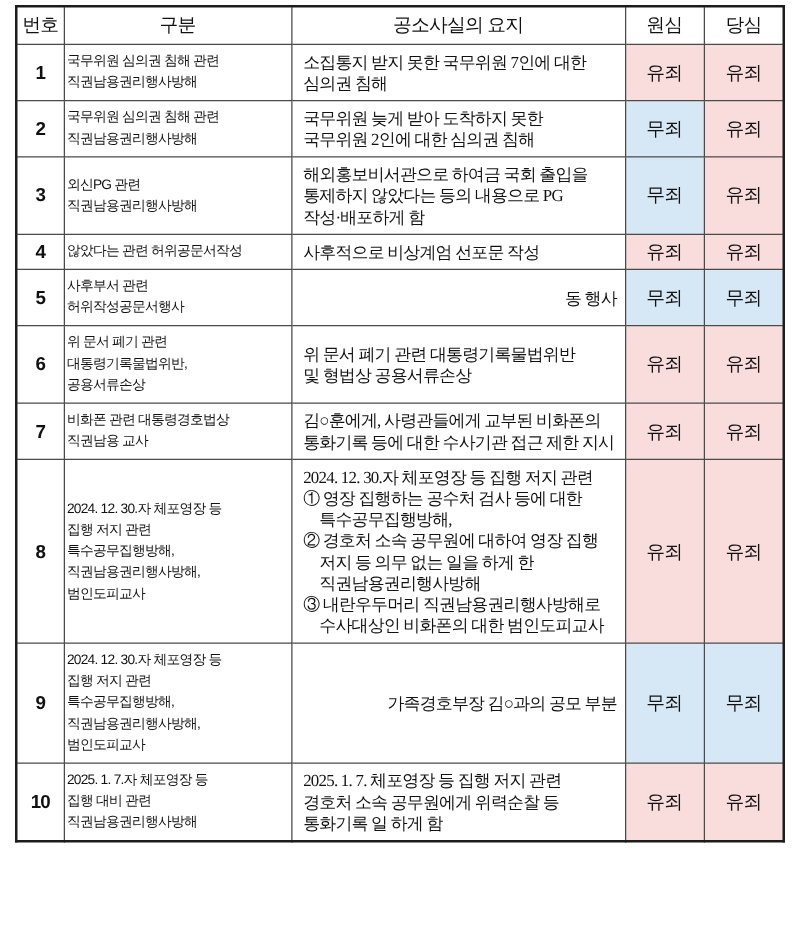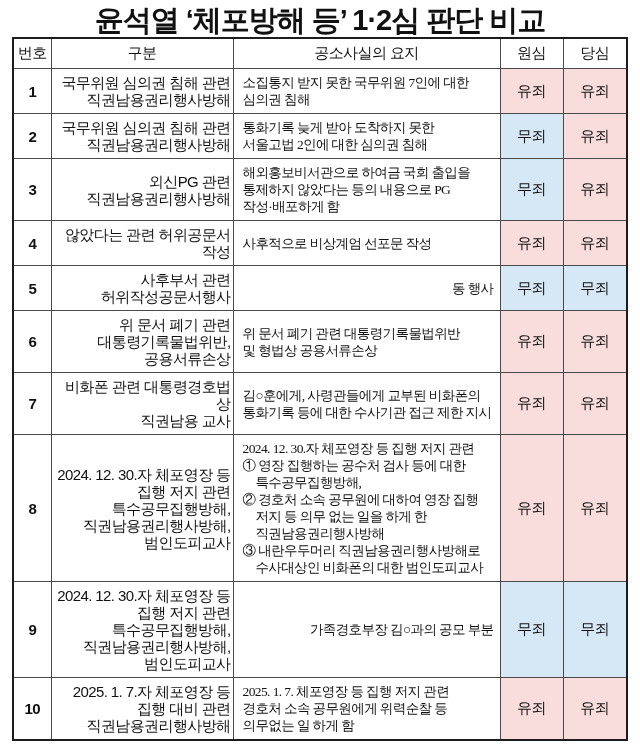--- a/index.html
+++ b/index.html
@@ -48,22 +48,22 @@
     text-align: center;
     padding: 5px 2px;
     background: #ffffff;
   }
   td.cell-no {
     text-align: center;
     font-weight: bold;
     font-size: 15px;
   }
   td.cell-category {
-    text-align: right;
-    font-size: 15px;
+    text-align: left;
+    font-size: 11px;
     line-height: 17px;
     padding: 5px 2px;
   }
   td.cell-summary {
     font-size: 13.5px;
     line-height: 17px;
     padding: 5px 6px 5px 9px;
     font-family: Liberation Serif, serif;
   }
   td.cell-summary.center { text-align: right; }
@@ -71,21 +71,20 @@
   td.cell-verdict {
     text-align: center;
     font-weight: normal;
     font-size: 15px;
   }
 </style>
 </head>
 <body>
 
 <div class="page">
-  <div class="title">윤석열 ‘체포방해 등’ 1·2심 판단 비교</div>
 
   <table class="judgment">
     <colgroup>
       <col style="width:38px">
       <col style="width:182px">
       <col style="width:267px">
       <col style="width:63px">
       <col style="width:64px">
     </colgroup>
     <thead>
@@ -111,22 +110,22 @@
     <td class="cell-verdict" style="background: rgb(249, 220, 220);">유죄</td>
     <td class="cell-verdict" style="background: rgb(249, 220, 220);">유죄</td>
   </tr>
         <tr>
     <td class="cell-no">2</td>
     <td class="cell-category">
             <div>국무위원 심의권 침해 관련</div>
             <div>직권남용권리행사방해</div>
           </td>
     <td class="cell-summary left">
-            <div>통화기록 늦게 받아 도착하지 못한</div>
-            <div>서울고법 2인에 대한 심의권 침해</div>
+            <div>국무위원 늦게 받아 도착하지 못한</div>
+            <div>국무위원 2인에 대한 심의권 침해</div>
           </td>
     <td class="cell-verdict" style="background: rgb(214, 231, 246);">무죄</td>
     <td class="cell-verdict" style="background: rgb(249, 220, 220);">유죄</td>
   </tr>
         <tr>
     <td class="cell-no">3</td>
     <td class="cell-category">
             <div>외신PG 관련</div>
             <div>직권남용권리행사방해</div>
           </td>
@@ -228,20 +227,20 @@
         <tr>
     <td class="cell-no">10</td>
     <td class="cell-category">
             <div>2025. 1. 7.자 체포영장 등</div>
             <div>집행 대비 관련</div>
             <div>직권남용권리행사방해</div>
           </td>
     <td class="cell-summary left">
             <div>2025. 1. 7. 체포영장 등 집행 저지 관련</div>
             <div>경호처 소속 공무원에게 위력순찰 등</div>
-            <div>의무없는 일 하게 함</div>
+            <div>통화기록 일 하게 함</div>
           </td>
     <td class="cell-verdict" style="background: rgb(249, 220, 220);">유죄</td>
     <td class="cell-verdict" style="background: rgb(249, 220, 220);">유죄</td>
   </tr>
       </tbody>
   </table>
 </div>
 
 </body></html>

